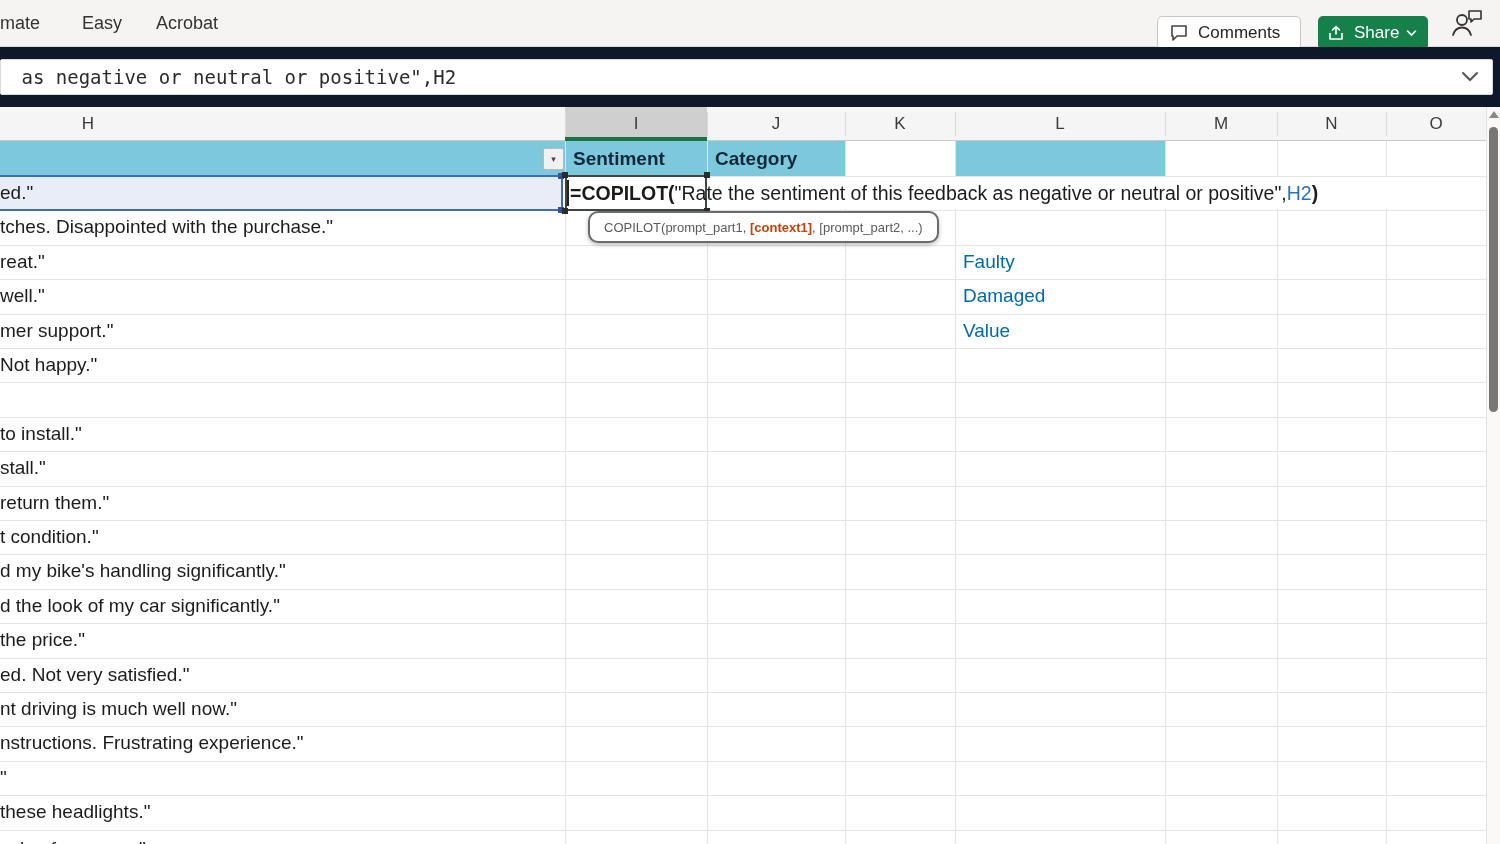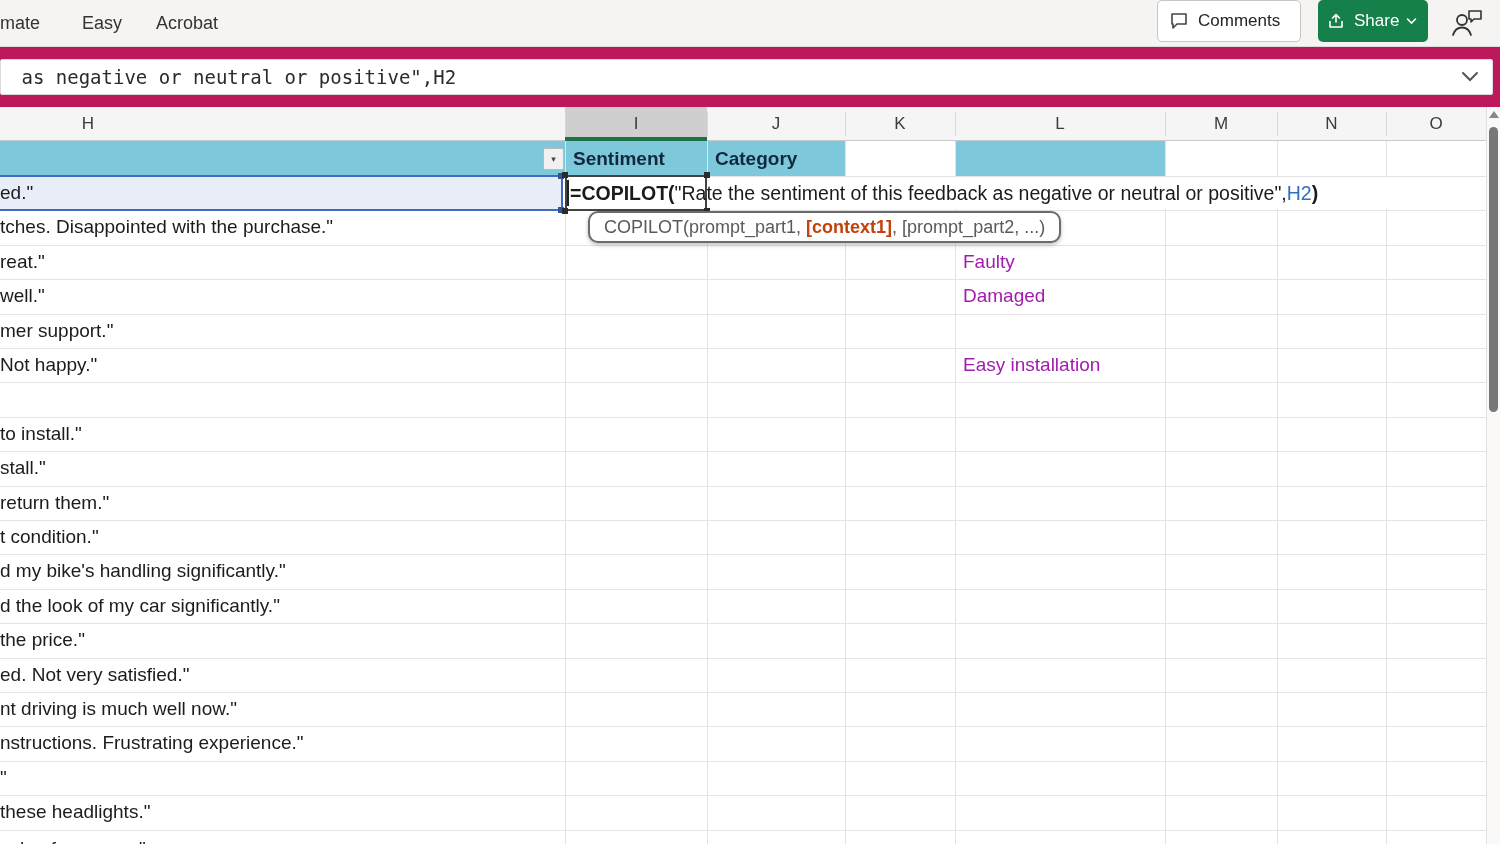--- a/index.html
+++ b/index.html
@@ -3,49 +3,49 @@
 <meta charset="utf-8">
 <style>
   html,body{margin:0;padding:0;}
   .app{position:relative;width:1500px;height:844px;background:#fff;overflow:hidden;
        font-family:"Liberation Sans",sans-serif;-webkit-font-smoothing:antialiased;}
   .abs{position:absolute;}
 
   
   .menubar{position:absolute;left:0;top:0;width:1500px;height:46px;background:#f5f4f2;border-bottom:1px solid #dcdcdc;}
   .menuitem{position:absolute;top:0;height:46px;line-height:46px;font-size:18px;color:#333;cursor:default;}
-  .pill-btn{position:absolute;top:0;height:42px;border-radius:5px;display:flex;align-items:center;box-sizing:border-box;}
+  .pill-btn{position:absolute;top:16px;height:34px;border-radius:5px;display:flex;align-items:center;box-sizing:border-box;}
   .comments-btn{left:1157px;width:144px;background:#fff;border:1px solid #c8c6c4;color:#252423;font-size:17px;padding:0 12px;gap:8px;}
   .share-btn{left:1318px;width:110px;background:#15804a;color:#fff;font-size:17px;padding:0 10px;gap:7px;}
 
   
-  .formula-band{position:absolute;left:0;top:47px;width:1500px;height:60px;background:#be185d;}
+  .formula-band{position:absolute;left:0;top:47px;width:1500px;height:60px;background:#0f172a;}
   .formula-input{position:absolute;left:0;top:12px;width:1493px;height:36px;background:#fff;border:1px solid #dadada;border-radius:2px;box-sizing:border-box;}
   .formula-text{position:absolute;left:9px;top:0;height:34px;line-height:34px;font-family:"DejaVu Sans Mono","Liberation Mono",monospace;font-size:19px;color:#2b2b2b;white-space:pre;}
 
   
   .colheaders{position:absolute;left:0;top:107px;width:1486px;height:34px;background:#f5f5f5;border-bottom:1px solid #c9c9c9;box-sizing:border-box;}
   .colletter{position:absolute;top:0;height:33px;line-height:33px;text-align:center;font-size:17px;color:#3c3c3c;}
   .colsep{position:absolute;top:5px;height:24px;width:1px;background:#d8d8d8;}
   .colsel{position:absolute;top:0;height:33px;background:#cfcfcf;}
   .colsel-underline{position:absolute;top:30px;height:4px;background:#1e7145;}
 
   
   .sheet{position:absolute;left:0;top:141px;width:1486px;height:703px;background:#fff;overflow:hidden;}
   .vline{position:absolute;top:0;height:703px;width:1px;background:#e2e2e2;}
   .hline{position:absolute;left:0;width:1486px;height:1px;background:#e4e4e4;}
   .bluecell{position:absolute;top:0;height:35px;background:#7ec8dc;}
   .hdrtxt{position:absolute;top:0;height:35px;line-height:35px;font-weight:bold;font-size:19px;color:#12283c;white-space:nowrap;}
   .hcell{position:absolute;left:0;width:562px;height:34px;line-height:34px;font-size:19px;color:#1c1c1c;white-space:nowrap;overflow:hidden;}
-  .lcell{position:absolute;left:963px;width:200px;height:34px;line-height:34px;font-size:19px;color:#a21caf;white-space:nowrap;}
+  .lcell{position:absolute;left:963px;width:200px;height:34px;line-height:34px;font-size:19px;color:#0369a1;white-space:nowrap;}
   .filterbtn{position:absolute;left:543px;top:7px;width:21px;height:22px;background:#f1f1f1;border:1px solid #b9b9b9;border-radius:2px;box-sizing:border-box;display:flex;align-items:center;justify-content:center;font-size:9px;color:#444;}
   .handle{position:absolute;width:6px;height:6px;}
 
   .tooltip{position:absolute;left:588px;top:70px;height:28px;background:#fff;border:2px solid #6b6b6b;border-radius:10px;
-           box-shadow:0 2px 4px rgba(0,0,0,.25);display:flex;align-items:center;padding:0 14px;font-size:18px;color:#5a5a5a;white-space:pre;}
+           box-shadow:0 2px 4px rgba(0,0,0,.25);display:flex;align-items:center;padding:0 14px;font-size:13px;color:#5a5a5a;white-space:pre;}
   .tooltip b{color:#c2410c;}
 
   
   .scrollbar{position:absolute;left:1486px;top:107px;width:14px;height:737px;background:#faf9f8;border-left:1px solid #e1e1e1;box-sizing:border-box;}
   .scroll-thumb{position:absolute;left:2px;top:20px;width:9px;height:285px;background:#777;border-radius:5px;}
   .scroll-up{position:absolute;left:2px;top:4px;width:0;height:0;border-left:5px solid transparent;border-right:5px solid transparent;border-bottom:7px solid #888;}
   svg{display:block;}
 </style>
 </head>
 <body>
@@ -179,21 +179,21 @@
     <div class="handle" style="left:562px;top:67px;background:#2b2b2b;"></div>
     <div class="handle" style="left:704px;top:67px;background:#2b2b2b;"></div>
 
     <div class="abs" style="left:570px;top:36px;height:32px;line-height:32px;font-size:19.5px;color:#1b1b1b;white-space:nowrap;">
       <span style="font-weight:bold;">=COPILOT(</span><span>"Rate the sentiment of this feedback as negative or neutral or positive",</span><span style="color:#2e6fc0;">H2</span><span style="font-weight:bold;">)</span>
     </div>
     <div class="abs" style="left:567px;top:39px;width:2px;height:26px;background:#222;"></div>
 
     <span class="lcell" style="top:104px;">Faulty</span>
     <span class="lcell" style="top:138px;">Damaged</span>
-    <span class="lcell" style="top:207px;">Easy installation</span>
+    <span class="lcell" style="top:173px;">Value</span>
 
     <span class="hcell" style="top:69px;">tches. Disappointed with the purchase."</span>
     <span class="hcell" style="top:104px;">reat."</span>
     <span class="hcell" style="top:138px;">well."</span>
     <span class="hcell" style="top:173px;">mer support."</span>
     <span class="hcell" style="top:207px;">Not happy."</span>
     <span class="hcell" style="top:241px;"></span>
     <span class="hcell" style="top:276px;">to install."</span>
     <span class="hcell" style="top:310px;">stall."</span>
     <span class="hcell" style="top:345px;">return them."</span>

